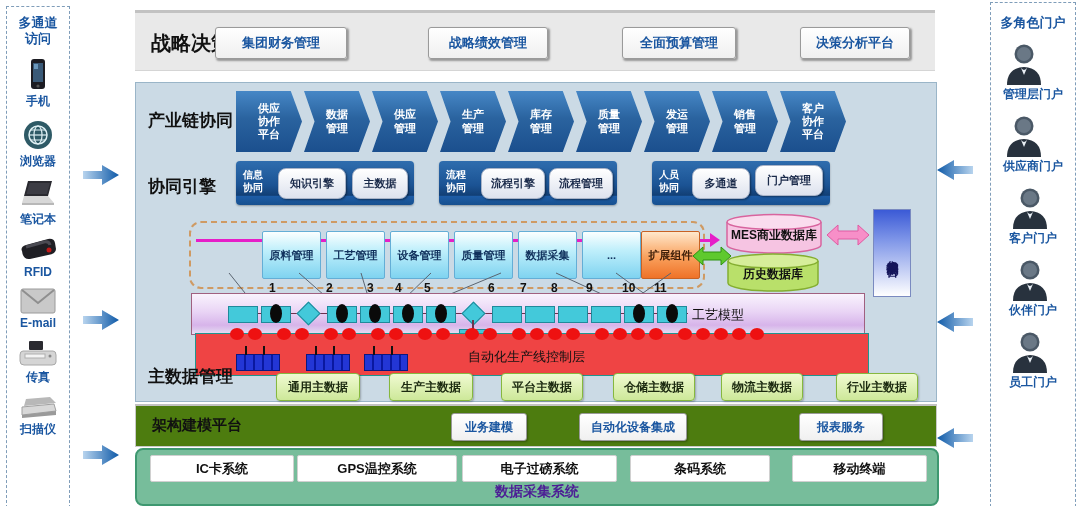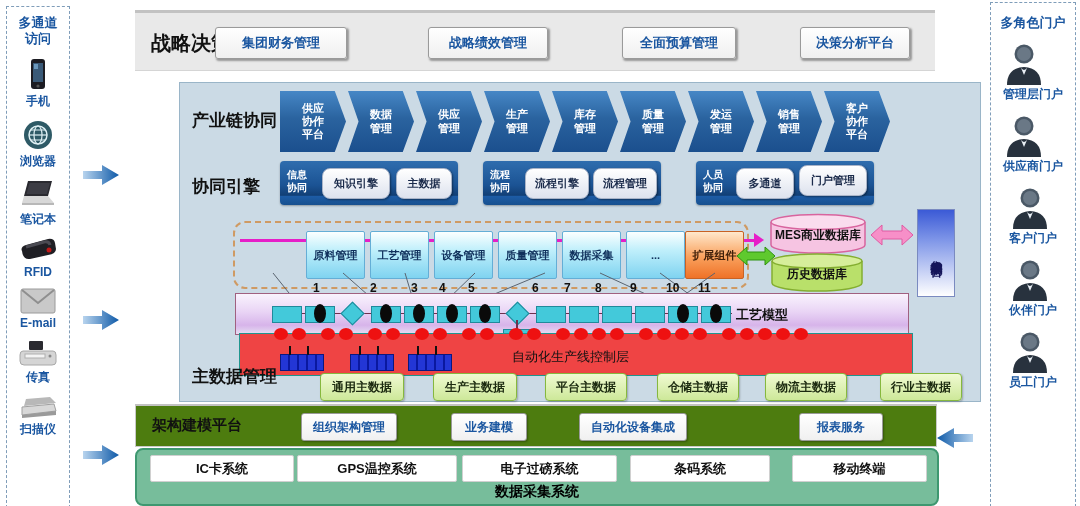--- a/index.html
+++ b/index.html
@@ -17,21 +17,21 @@
   .person-label{color:#1a56a0;font-weight:bold;font-size:12px;margin-top:1px;white-space:nowrap;}
   
   .flow-arrow{position:absolute;width:38px;height:24px;}
   
   #strategy-box{left:135px;top:10px;width:800px;height:57px;background:#e9e9e9;border-top:3px solid #c2c2c2;border-bottom:1px solid #d5d5d5;}
   .row-label-lg{position:absolute;font-size:20px;font-weight:bold;color:#111;}
   .white-btn{position:absolute;height:30px;background:linear-gradient(#ffffff,#f0f0f0);border:1px solid #9a9a9a;border-radius:3px;
     color:#1a56a0;font-weight:bold;font-size:13px;display:flex;align-items:center;justify-content:center;
     box-shadow:1.5px 1.5px 2px rgba(0,0,0,.35);cursor:default;}
   
-  #main-box{left:135px;top:82px;width:800px;height:318px;background:#cbdae5;border:1px solid #9ab5c8;margin-left:44px;}
+  #main-box{left:135px;top:82px;width:800px;height:318px;background:#cbdae5;border:1px solid #9ab5c8;}
   .sec-label{position:absolute;font-size:17px;font-weight:bold;color:#111;}
   
   #chevron-row{position:absolute;left:100px;top:8px;display:flex;}
   .chev{width:66px;height:61px;margin-right:2px;background:linear-gradient(180deg,#4687c6 0%,#2a639f 45%,#1b4f8e 100%);
     clip-path:polygon(0% 0%,83% 0%,100% 50%,83% 100%,0% 100%,16% 50%);
     display:flex;align-items:center;justify-content:center;}
   .chev:first-child{clip-path:polygon(0% 0%,83% 0%,100% 50%,83% 100%,0% 100%);}
   .chev span{display:block;width:26px;color:#fff;font-weight:bold;font-size:11px;line-height:1.2;text-align:center;}
   
   .engine-group{position:absolute;top:78px;width:178px;height:44px;border-radius:4px;
@@ -52,21 +52,21 @@
   .cyl-label{position:absolute;font-size:12px;font-weight:bold;color:#111;width:100%;text-align:center;}
   
   #integration-box{position:absolute;left:737px;top:126px;width:36px;height:86px;
     background:linear-gradient(180deg,#3b5ad6 0%,#7f96e8 35%,#ffffff 100%);border:1px solid #7a8ac0;
     display:flex;align-items:center;justify-content:center;}
   #integration-box span{writing-mode:vertical-rl;text-orientation:upright;font-weight:bold;font-size:12px;color:#15155a;letter-spacing:1px;}
   
   .chain-num{position:absolute;top:198px;font-size:12px;font-weight:bold;color:#111;}
   
   #model-bar{position:absolute;left:55px;top:210px;width:672px;height:40px;
-    background:linear-gradient(180deg,#f9f3fd 0%,#e9d4f5 45%,#d7b4ea 78%,#e6def2 100%);border:1px solid #a06080;font-weight:bold;}
+    background:linear-gradient(180deg,#f9f3fd 0%,#e9d4f5 45%,#d7b4ea 78%,#e6def2 100%);border:1px solid #a06080;}
   #chain-line{position:absolute;left:38px;top:19px;width:458px;height:1px;background:#70304d;}
   .chain-rect{position:absolute;top:12px;width:28px;height:15px;background:#43c9da;border:1px solid #1f8a9b;}
   .chain-ell{position:absolute;top:10px;width:12px;height:19px;background:#0a0a0a;border-radius:50%;}
   .chain-dia{position:absolute;top:11px;width:15px;height:15px;background:#43c9da;border:1px solid #1f8a9b;transform:rotate(45deg);}
   #model-label{position:absolute;left:500px;top:12px;font-size:13px;color:#111;}
   .stem-line{position:absolute;width:2px;background:#70304d;}
   .stem-box{position:absolute;width:26px;height:11px;background:#43c9da;border:1px solid #1f8a9b;}
   
   #auto-bar{position:absolute;left:59px;top:250px;width:672px;height:41px;background:#ef4444;border:1px solid #1f968f;}
   #dots-row{position:absolute;left:34px;top:-6px;display:flex;}
@@ -81,21 +81,21 @@
     color:#1c2a10;font-weight:bold;font-size:12px;display:flex;align-items:center;justify-content:center;box-shadow:1px 1px 2px rgba(0,0,0,.25);}
   
   #arch-box{left:135px;top:404px;width:800px;height:40px;background:#4d7c0f;border:1px solid #c9c9c9;border-top:2px solid #c2c2c2;}
   .row-label-md{position:absolute;left:16px;top:10px;font-size:15px;font-weight:bold;color:#111;}
   .arch-btn{position:absolute;top:7px;height:26px;background:linear-gradient(#ffffff,#f0f0f0);border:1px solid #9a9a9a;border-radius:3px;
     color:#1a56a0;font-weight:bold;font-size:12px;display:flex;align-items:center;justify-content:center;box-shadow:1px 1px 2px rgba(0,0,0,.3);}
   
   #collect-box{left:135px;top:448px;width:800px;height:54px;background:#77bd9b;border:2px solid #3e9870;border-radius:8px;}
   .collect-item{position:absolute;top:5px;height:25px;background:#fff;border:1px solid #d0d0d0;border-radius:2px;
     color:#111;font-weight:bold;font-size:13px;display:flex;align-items:center;justify-content:center;}
-  #collect-label{position:absolute;left:0;top:33px;width:100%;text-align:center;font-size:14px;font-weight:bold;color:#000000;}
+  #collect-label{position:absolute;left:0;top:33px;width:100%;text-align:center;font-size:14px;font-weight:bold;color:#4c1d95;}
   svg{display:block;}
 </style>
 </head>
 <body>
 
 <div id="stage">
 
   <svg width="0" height="0" style="position:absolute">
     <defs>
       <linearGradient id="arrowGrad" x1="0" y1="0" x2="1" y2="0">
@@ -490,21 +490,20 @@
     <div class="green-btn" style="left:140px;width:82px">通用主数据</div>
     <div class="green-btn" style="left:253px;width:82px">生产主数据</div>
     <div class="green-btn" style="left:365px;width:80px">平台主数据</div>
     <div class="green-btn" style="left:477px;width:80px">仓储主数据</div>
     <div class="green-btn" style="left:585px;width:80px">物流主数据</div>
     <div class="green-btn" style="left:700px;width:80px">行业主数据</div>
   </div>
 
   <div id="arch-box" class="abs">
     <div class="row-label-md">架构建模平台</div>
-    <div class="arch-btn" style="left:165px;width:94px">组织架构管理</div>
     <div class="arch-btn" style="left:315px;width:74px">业务建模</div>
     <div class="arch-btn" style="left:443px;width:106px">自动化设备集成</div>
     <div class="arch-btn" style="left:663px;width:82px">报表服务</div>
   </div>
 
   <div id="collect-box" class="abs">
     <div class="collect-item" style="left:13px;width:142px">IC卡系统</div>
     <div class="collect-item" style="left:160px;width:158px">GPS温控系统</div>
     <div class="collect-item" style="left:325px;width:153px">电子过磅系统</div>
     <div class="collect-item" style="left:493px;width:138px">条码系统</div>

